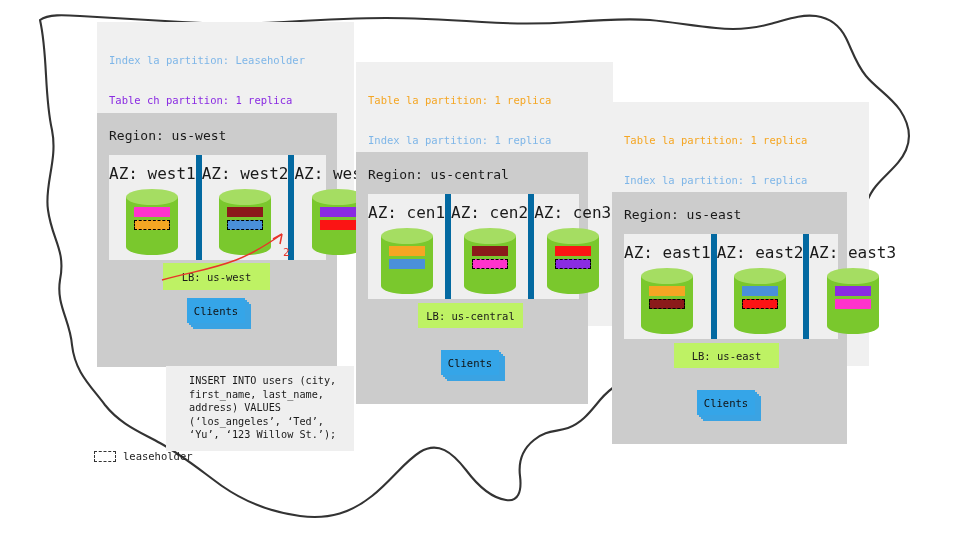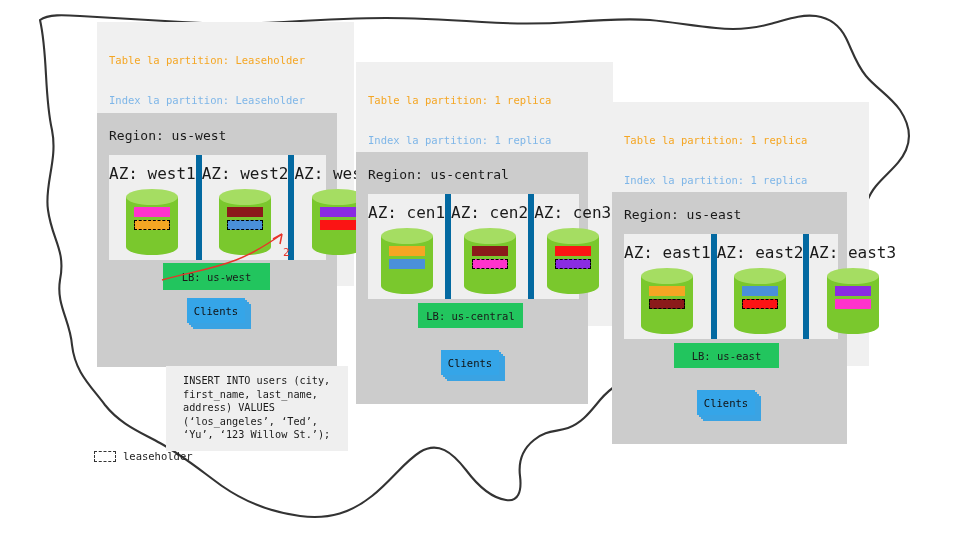--- a/index.html
+++ b/index.html
@@ -47,41 +47,41 @@
   .cyl .bottom{
     position:absolute;left:0;top:50px;width:52px;height:16px;
     border-radius:50%;background:#7ac82d;
   }
   .bars{position:absolute;left:0;top:18px;width:52px;z-index:3;
         display:flex;flex-direction:column;align-items:center;gap:3px;}
   .bar{width:36px;height:10px;box-sizing:border-box;}
   .bar.lease{border:1.6px dashed #000;}
 
   .lb-box{
-    position:absolute;background:#22c55e;
+    position:absolute;background:#bef264;
     font-size:10.5px;color:#1a1a1a;
     display:flex;align-items:center;justify-content:center;
     white-space:nowrap;
   }
   .clients{
     position:absolute;width:58px;height:25px;
   }
   .clients .sheet{position:absolute;background:#3aa3e3;}
   .clients .s3{left:6px;top:6px;width:58px;height:25px;}
   .clients .s2{left:4px;top:4px;width:58px;height:25px;}
   .clients .s1{left:2px;top:2px;width:58px;height:25px;}
   .clients .front{
     left:0;top:0;width:58px;height:25px;background:#35a5e8;
     display:flex;align-items:center;justify-content:center;
     font-size:10.5px;color:#111;
   }
   .sql-box{
     position:absolute;background:#efefef;
     font-size:10.2px;line-height:13.6px;color:#1a1a1a;
-    padding:8px 10px 9px 17px;white-space:pre;
+    padding:8px 10px 9px 23px;white-space:pre;
   }
   .leaseholder-legend{
     position:absolute;display:flex;align-items:center;gap:7px;
     font-size:10.5px;color:#222;
   }
   .leaseholder-legend .swatch{
     width:22px;height:11px;border:1.6px dashed #333;box-sizing:border-box;
   }
   .anno-num{position:absolute;color:#e8352a;font-size:11px;}
 </style>
@@ -108,21 +108,20 @@
            C694,26 672,22 650,20 C624,18 598,20 572,22
            C542,24 512,24 482,22 C450,20 418,18 386,18
            C352,18 318,20 284,22 C250,24 216,24 182,22
            C148,20 114,18 80,16 C64,15 48,14 40,20 Z" fill="none" stroke="#333333" stroke-width="2.1" stroke-linejoin="round"></path>
   <path d="M836,128 C846,132 856,140 862,150 C866,158 862,166 854,168
            C846,170 840,164 836,156 C832,148 830,136 836,128 Z" fill="none" stroke="#333333" stroke-width="1.8"></path>
   <path d="M722,408 C728,416 736,420 744,418 C752,416 754,408 750,400" fill="none" stroke="#333333" stroke-width="1.8"></path>
 </svg>
 
 <div class="legend-box" id="legend-us-west" style="left:97px;top:22px;width:235px;">
-  <div style="color: rgb(245, 166, 35);">Table la partition: Leaseholder</div>
   <div style="color: rgb(126, 182, 232);">Index la partition: Leaseholder</div>
   <div style="color: rgb(138, 43, 226);">Table ch partition: 1 replica</div>
   <div style="color: rgb(255, 51, 204);">Index ch partition: 1 replica</div>
   <div style="color: rgb(139, 26, 26);">Table ny partition: 1 replica</div>
   <div style="color: rgb(251, 74, 60);">Index ny partition: 1 replica</div>
 </div>
 
 <div class="region-box" id="region-us-west" style="left:97px;top:113px;width:240px;height:254px;">
   <div class="region-title" style="left:12px;top:15px;">Region: us-west</div>
   <div class="az-strip" id="az-strip-us-west" style="left:12px;top:42px;width:217px;height:105px;">

